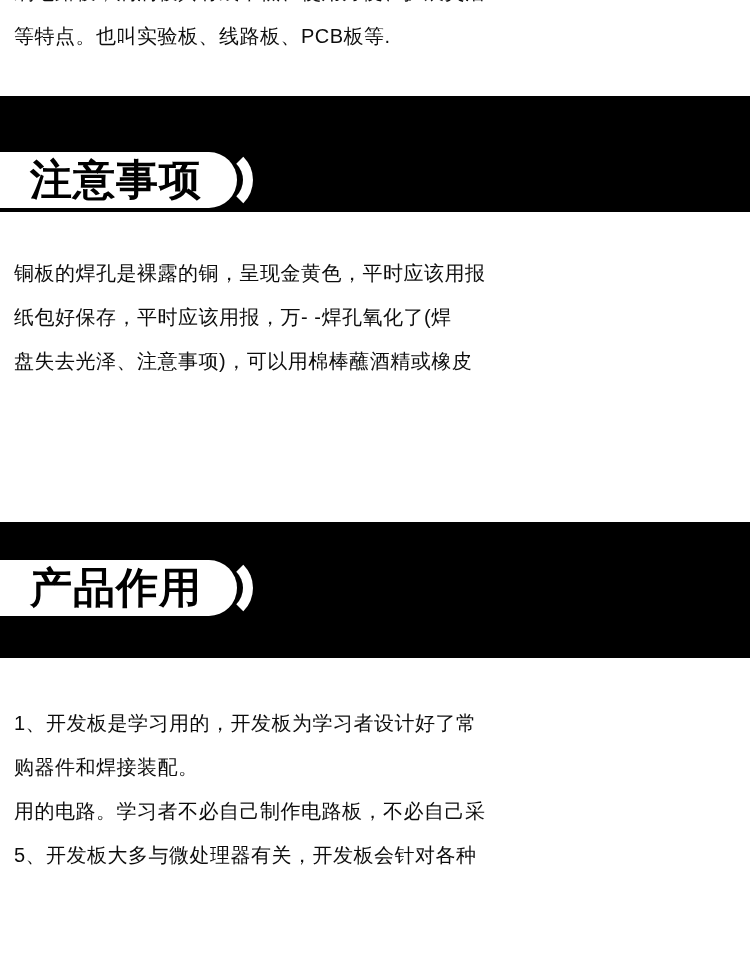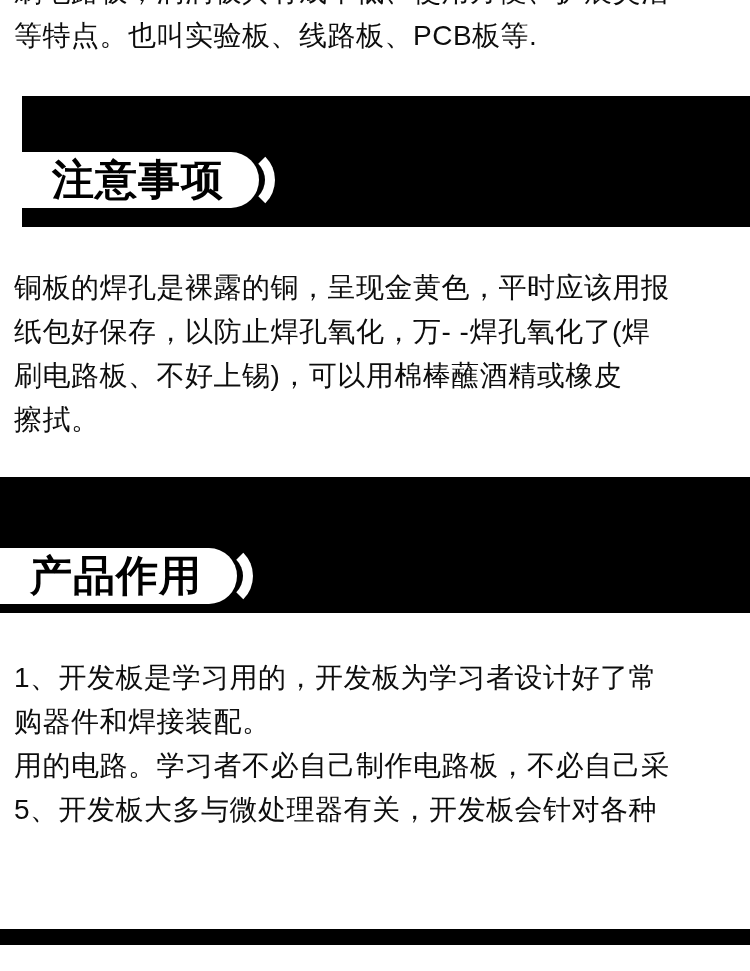--- a/index.html
+++ b/index.html
@@ -12,61 +12,61 @@
     width: 750px;
     height: 971px;
     margin: 0 auto;
     background: #ffffff;
     overflow: hidden;
   }
   
   .text-line {
     margin: 0;
     padding: 0 14px;
-    font-size: 28px;
+    font-size: 20px;
     line-height: 44px;
     color: #0d0d0d;
     letter-spacing: 0.5px;
     white-space: nowrap;
   }
   .intro-section {
     height: 96px;
     overflow: hidden;
   }
   .intro-inner { margin-top: -30px; }
   .notice-section {
-    height: 250px;
+    height: 310px;
     overflow: hidden;
     padding-top: 39px;
     box-sizing: border-box;
   }
   .features-section {
     height: 316px;
     overflow: hidden;
     padding-top: 43px;
     box-sizing: border-box;
   }
   
   .band {
     position: relative;
     background: #000000;
     overflow: hidden;
   }
-  .band-1 { height: 131px; margin-left: 22px; }
+  .band-1 { height: 116px; }
   .band-2 { height: 136px; }
   .pill {
     position: absolute;
     left: 0;
     width: 237px;
     height: 56px;
     background: #ffffff;
     border-radius: 0 28px 28px 0;
   }
   .band-1 .pill { top: 56px; }
-  .band-2 .pill { top: 71px; }
+  .band-2 .pill { top: 38px; }
   .pill-label {
     display: block;
     padding-left: 30px;
     font-size: 42px;
     font-weight: 700;
     line-height: 56px;
     color: #000000;
     letter-spacing: 1px;
     white-space: nowrap;
   }
@@ -101,23 +101,22 @@
 
   <section class="band band-1">
     <div class="pill">
       <span class="pill-label">注意事项</span>
       <i class="arc"></i>
     </div>
   </section>
 
   <section class="notice-section">
     <p class="text-line">铜板的焊孔是裸露的铜，呈现金黄色，平时应该用报</p>
-    <p class="text-line">纸包好保存，以防止焊孔氧化，万- -焊孔氧化了(焊</p>
-    <p class="text-line">刷电路板、不好上锡)，可以用棉棒蘸酒精或橡皮</p>
-    <p class="text-line">擦拭。</p>
+    <p class="text-line">纸包好保存，平时应该用报，万- -焊孔氧化了(焊</p>
+    <p class="text-line">盘失去光泽、注意事项)，可以用棉棒蘸酒精或橡皮</p>
   </section>
 
   <section class="band band-2">
     <div class="pill">
       <span class="pill-label">产品作用</span>
       <i class="arc"></i>
     </div>
   </section>
 
   <section class="features-section">

